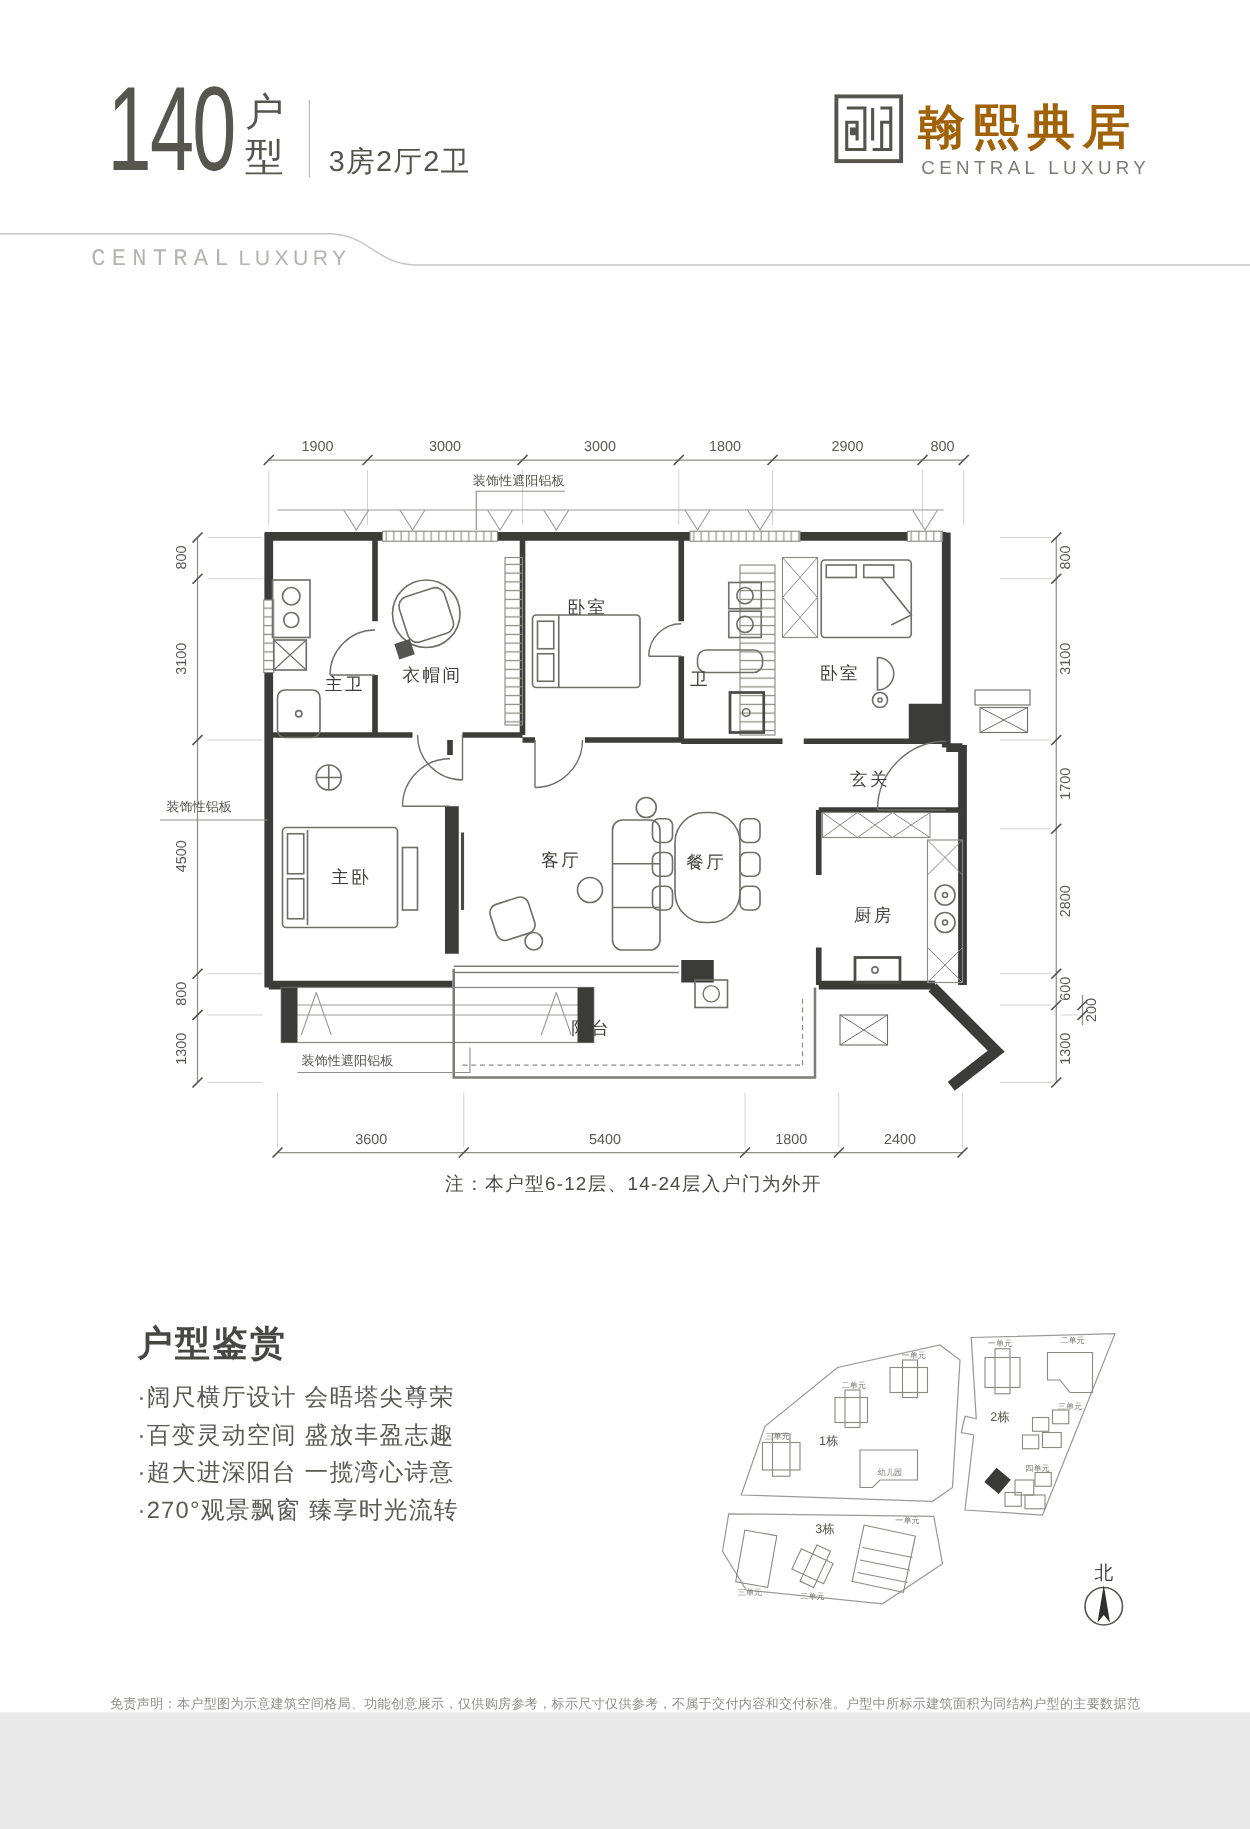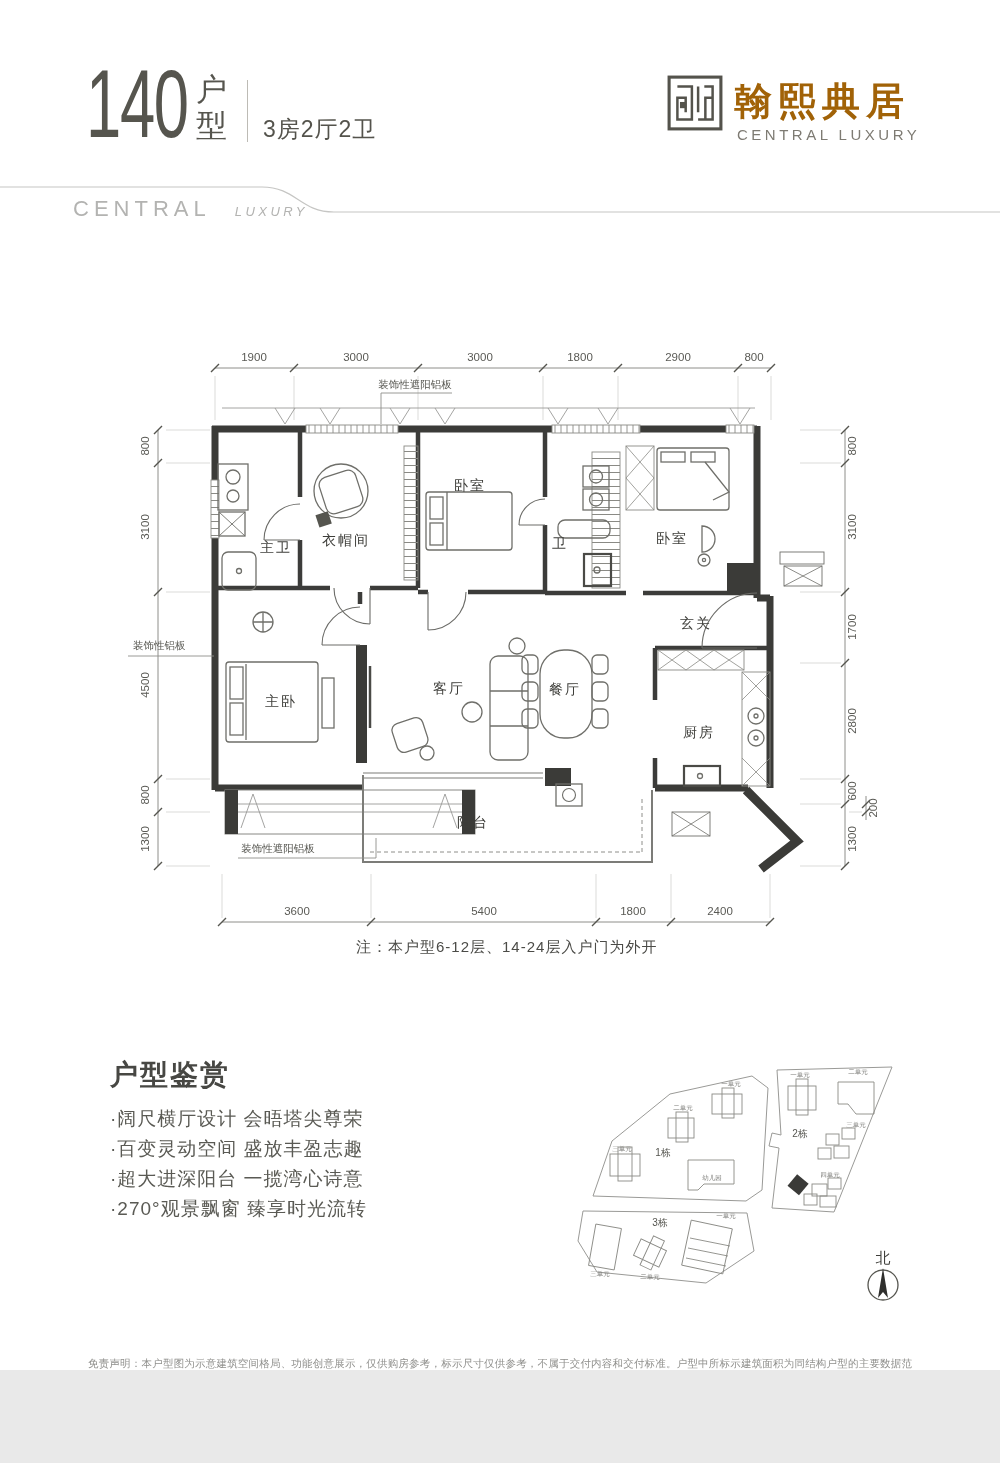--- a/index.html
+++ b/index.html
@@ -12,22 +12,22 @@
   .type-unit{left:196px;top:72px;font-size:31px;color:#56554e;line-height:36px;text-align:center;}
   .v-divider{left:247px;top:80px;width:1px;height:62px;background:#bdbbb5;}
   .house-type-en{left:263px;top:78px;font-size:28px;font-weight:700;color:#54534c;letter-spacing:.5px;}
   .house-type-cn{left:263px;top:114px;font-size:23px;color:#54534c;letter-spacing:1px;}
   .brand-seal{left:666px;top:74px;}
   .brand-cn{left:734px;top:76px;font-size:38px;font-weight:700;color:#a16207;letter-spacing:6px;}
   .brand-en{left:737px;top:126px;font-size:15px;color:#7e7b73;letter-spacing:3.5px;}
   
   .band-svg{left:0;top:0;}
   .watermark{left:73px;top:196px;color:#b3b3b1;}
-  .watermark .wm-main{font-size:22px;letter-spacing:5px;font-weight:400;}
-  .watermark .wm-sub{font-size:13px;letter-spacing:3.5px;margin-left:24px;font-style:italic;}
+  .watermark .wm-main{font-size:19px;letter-spacing:5px;font-weight:400;font-family:Liberation Mono, monospace;}
+  .watermark .wm-sub{font-size:17px;letter-spacing:3.5px;margin-left:3px;}
   
   text{font-family:"Liberation Sans","DejaVu Sans",sans-serif;}
   .dim-t{font-size:11.5px;fill:#5a5a55;}
   .room-t{font-size:14px;fill:#3e3e3a;letter-spacing:2px;}
   .anno-t{font-size:10.5px;fill:#55554f;}
   .note{left:356px;top:938px;font-size:15px;color:#4b4b47;letter-spacing:1px;}
   
   .features-title{left:110px;top:1056px;font-size:28px;font-weight:700;color:#474743;letter-spacing:2px;}
   .features-list{left:110px;top:1104px;font-size:19px;line-height:30px;color:#5a5a54;letter-spacing:1px;}
   

